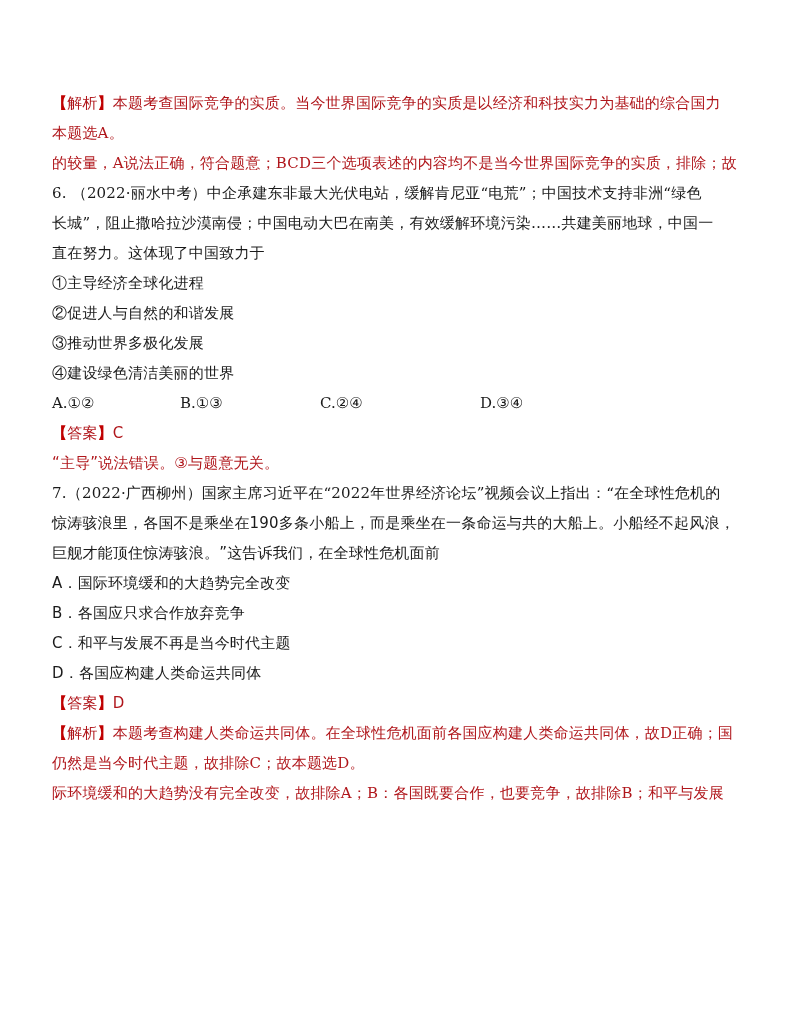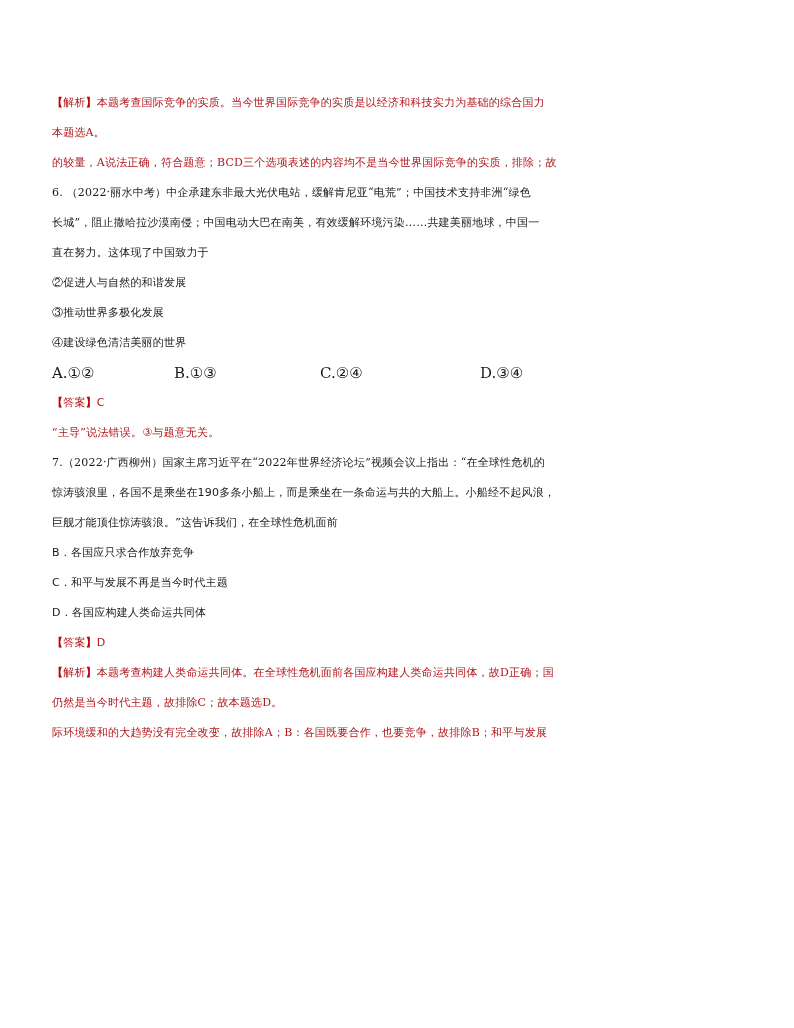--- a/index.html
+++ b/index.html
@@ -15,21 +15,21 @@
       font-family: "DejaVu Serif", "Liberation Serif", serif;
       color: #1a1a1a;
     }
     .page {
       position: absolute;
       left: 52px;
       top: 88px;
       width: 700px;
     }
     .line {
-      font-size: 11px;
+      font-size: 15px;
       line-height: 30px;
       height: 30px;
       white-space: nowrap;
       letter-spacing: 0.2px;
     }
     .red {
       color: #b0161b;
     }
     .tag {
       color: #b0161b;
@@ -65,39 +65,41 @@
       <span class="tag"><span class="br">【</span><span>解析</span><span class="br">】</span></span><span>本题考查国际竞争的实质。当今世界国际竞争的实质是以经济和科技实力为基础的综合国力</span>
     </div>
     <div class="line red">本题选A。</div>
     <div class="line red">的较量，A说法正确，符合题意；BCD三个选项表述的内容均不是当今世界国际竞争的实质，排除；故</div>
   </div>
 
   <div>
     <div class="line">6. （2022·丽水中考）中企承建东非最大光伏电站，缓解肯尼亚“电荒”；中国技术支持非洲“绿色</div>
     <div class="line">长城”，阻止撒哈拉沙漠南侵；中国电动大巴在南美，有效缓解环境污染……共建美丽地球，中国一</div>
     <div class="line sans">直在努力。这体现了中国致力于</div>
+    <div class="line">①主导经济全球化进程</div>
     <div class="line">②促进人与自然的和谐发展</div>
     <div class="line">③推动世界多极化发展</div>
     <div class="line">④建设绿色清洁美丽的世界</div>
     <div class="options-row">
       <span style="left:0">A.①②</span>
-      <span style="left:122px">B.①③</span>
+      <span style="left:128px">B.①③</span>
       <span style="left:268px">C.②④</span>
       <span style="left:428px">D.③④</span>
     </div>
     <div class="line red sans">
       <span class="tag"><span class="br">【</span><span>答案</span><span class="br">】</span></span><span>C</span>
     </div>
     <div class="line red sans">“主导”说法错误。③与题意无关。</div>
   </div>
 
   <div>
     <div class="line">7.（2022·广西柳州）国家主席习近平在“2022年世界经济论坛”视频会议上指出：“在全球性危机的</div>
     <div class="line sans">惊涛骇浪里，各国不是乘坐在190多条小船上，而是乘坐在一条命运与共的大船上。小船经不起风浪，</div>
     <div class="line sans">巨舰才能顶住惊涛骇浪。”这告诉我们，在全球性危机面前</div>
+    <div class="line mcq-option">A．国际环境缓和的大趋势完全改变</div>
     <div class="line mcq-option">B．各国应只求合作放弃竞争</div>
     <div class="line mcq-option">C．和平与发展不再是当今时代主题</div>
     <div class="line mcq-option">D．各国应构建人类命运共同体</div>
     <div class="line red sans">
       <span class="tag"><span class="br">【</span><span>答案</span><span class="br">】</span></span><span>D</span>
     </div>
     <div class="line red">
       <span class="tag sans"><span class="br">【</span><span>解析</span><span class="br">】</span></span><span>本题考查构建人类命运共同体。在全球性危机面前各国应构建人类命运共同体，故D正确；国</span>
     </div>
     <div class="line red">仍然是当今时代主题，故排除C；故本题选D。</div>

